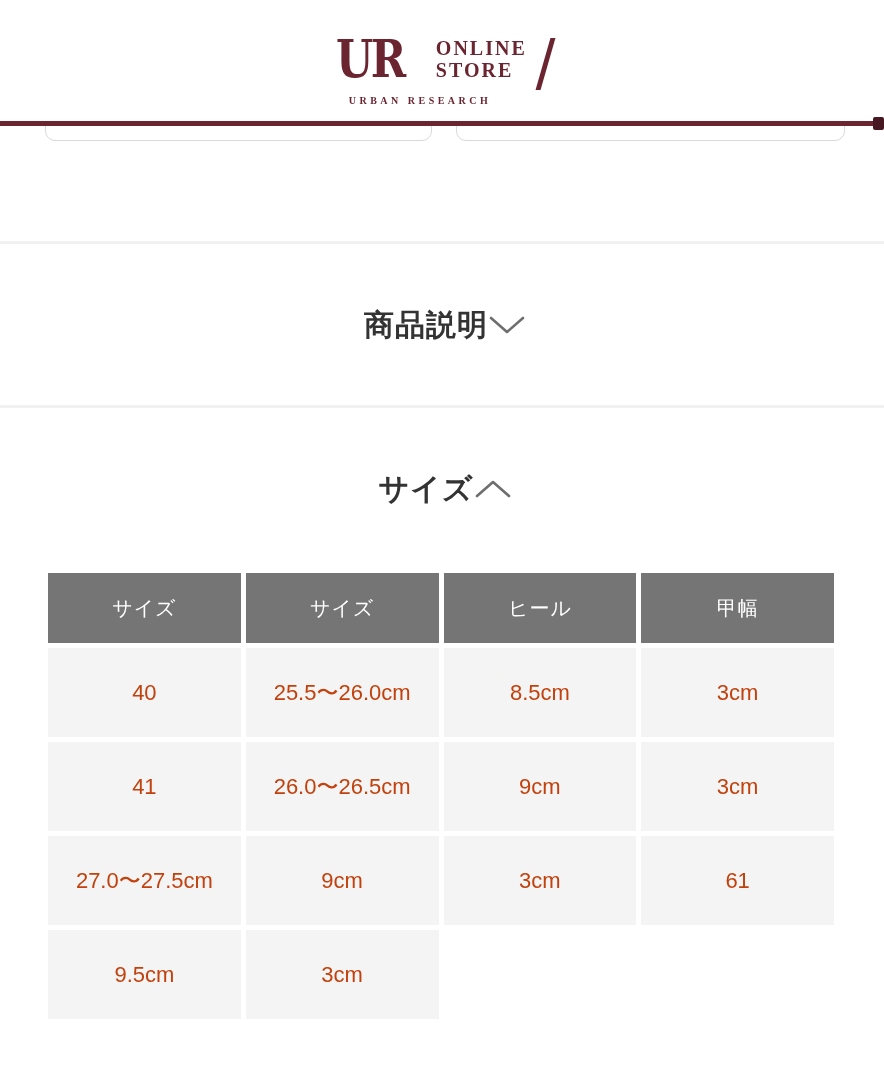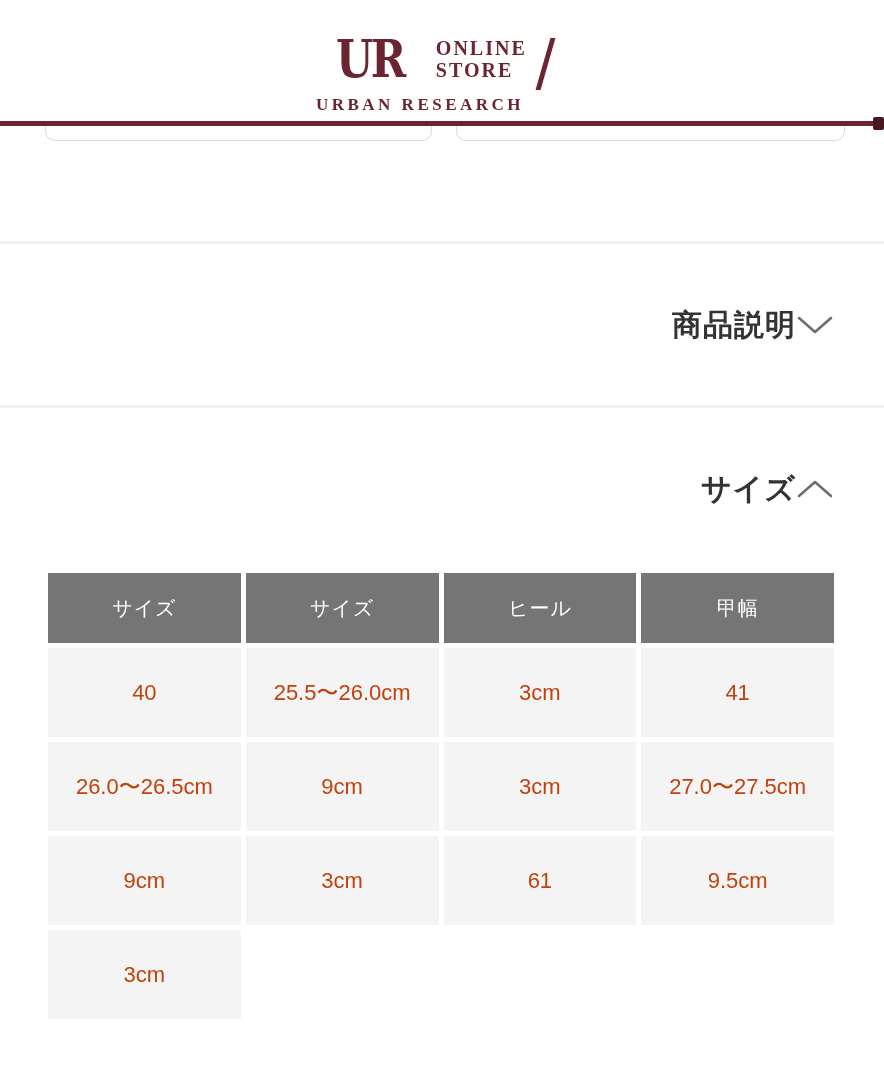--- a/index.html
+++ b/index.html
@@ -27,21 +27,21 @@
     font-family: "Liberation Serif", serif; font-weight: 700;
     font-size: 20px; line-height: 22px; letter-spacing: 2px;
     color: var(--accent);
   }
   .logo-slash {
     width: 5px; height: 52px; margin-left: 16px; margin-top: 2px;
     background: var(--accent); transform: skewX(-16deg);
   }
   .logo-sub {
     font-family: "Liberation Serif", serif; font-weight: 600;
-    font-size: 17px; letter-spacing: 3.5px; margin-top: 5px;
+    font-size: 10px; letter-spacing: 3.5px; margin-top: 5px;
     margin-right: 44px;
     color: var(--accent);
   }
   .accent-bar { position: absolute; top: 121px; left: 0; width: 884px; height: 5px; background: var(--accent); }
   .scroll-thumb { position: absolute; top: 117px; right: 0; width: 11px; height: 13px; background: #471722; border-radius: 2px; }
 
   
   .partial-btn {
     position: absolute; top: 110px; height: 31px; background: #fff;
     border: 1px solid #d9d9d9; border-radius: 10px;
@@ -51,22 +51,22 @@
   
   .btn-cover { position: absolute; top: 110px; left: 0; width: 884px; height: 11px; background: #fff; }
 
   
   .divider { position: absolute; left: 0; width: 884px; height: 3px; background: #f1f1f1; }
   .divider.d1 { top: 241px; }
   .divider.d2 { top: 405px; }
 
   
   .acc-row {
-    position: absolute; left: 44px; width: 796px; height: 50px;
-    display: flex; align-items: center; justify-content: flex-end;
+    position: absolute; left: 50px; width: 796px; height: 50px;
+    display: flex; align-items: center; justify-content: center;
     cursor: pointer;
   }
   .acc-row.desc { top: 300px; }
   .acc-row.size { top: 464px; }
   .acc-title { font-size: 30px; font-weight: 700; color: #333; letter-spacing: 1px; }
   .chevron { display: flex; align-items: center; margin-right: 6px; }
 
   
   .size-table {
     position: absolute; top: 573px; left: 48px; width: 786px;
@@ -132,20 +132,21 @@
   </div>
 
   <div class="size-table">
     <div class="st-cell st-head">サイズ</div>
     <div class="st-cell st-head">サイズ</div>
     <div class="st-cell st-head">ヒール</div>
     <div class="st-cell st-head">甲幅</div>
 
     <div class="st-cell st-data">40</div>
     <div class="st-cell st-data">25.5〜26.0cm</div>
+    <div class="st-cell st-data">8.5cm</div>
     <div class="st-cell st-data">3cm</div>
 
     <div class="st-cell st-data">41</div>
     <div class="st-cell st-data">26.0〜26.5cm</div>
     <div class="st-cell st-data">9cm</div>
     <div class="st-cell st-data">3cm</div>
 
     <div class="st-cell st-data">27.0〜27.5cm</div>
     <div class="st-cell st-data">9cm</div>
     <div class="st-cell st-data">3cm</div>

